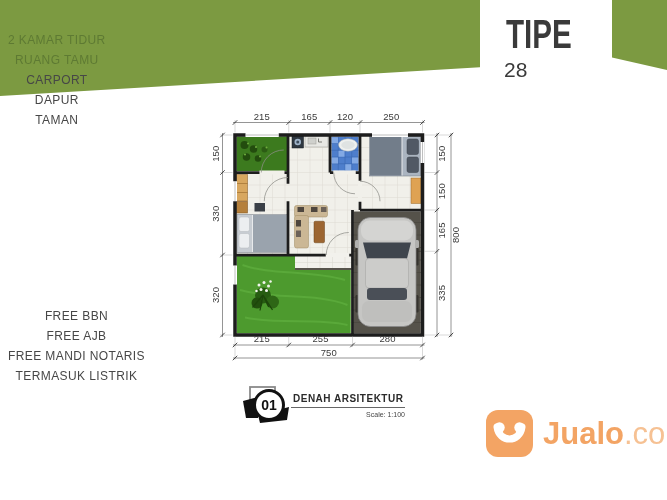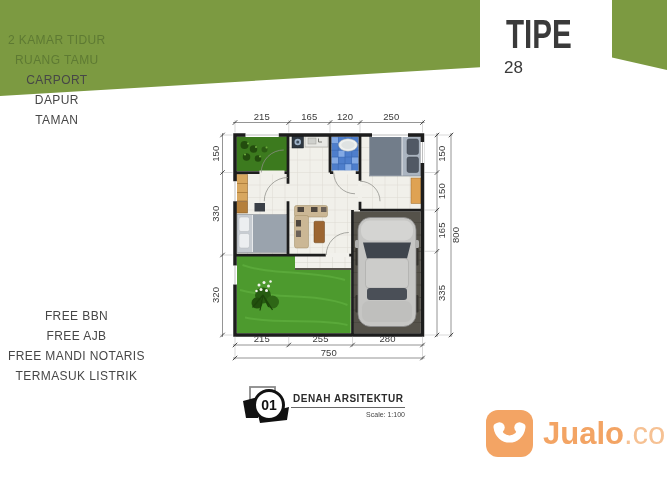--- a/index.html
+++ b/index.html
@@ -21,21 +21,21 @@
     clip-path:polygon(0 0, 100% 0, 100% 100%, 0 82%);
   }
   
   .tipe {
     position:absolute; left:506px; top:12px;
     font-size:40px; font-weight:700; color:#3a3a3a; letter-spacing:0;
     transform:scaleX(0.74); transform-origin:left top; white-space:nowrap;
   }
   .tipe-num {
     position:absolute; left:504px; top:58px;
-    font-size:17px; color:#3a3a3a;
+    font-size:21px; color:#3a3a3a;
   }
   
   .feat-list { position:absolute; left:8px; }
   .feat-top { top:30px; }
   .feat-bottom { top:306px; }
   .feat { font-size:12px; line-height:20px; letter-spacing:0.4px; color:#474747; white-space:nowrap;text-align:center; }
   .feat.on-banner { color:#5e7a33; }
   
   .plan-svg { position:absolute; left:205px; top:103px; width:265px; height:264px; }
   .dim { font-size:38px; fill:#3a3a3a; font-family:"Liberation Sans",sans-serif; }

